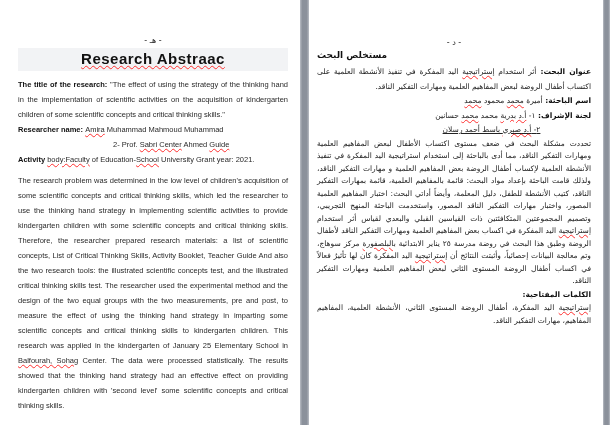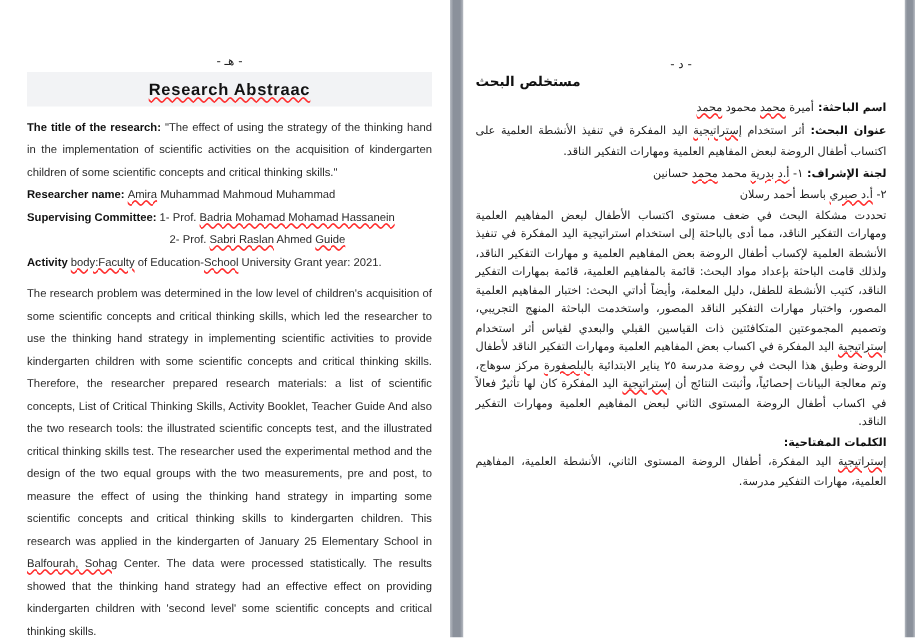--- a/index.html
+++ b/index.html
@@ -11,67 +11,66 @@
   .viewer{position:relative;width:613px;height:425px;display:flex;}
   .page{background:#ffffff;height:425px;box-sizing:border-box;position:relative;}
   .page-en{width:300px;padding:36px 12px 0 18px;}
   .page-ar{width:294px;padding:38px 12px 0 8px;direction:rtl;}
   .separator{width:9px;height:425px;background:linear-gradient(90deg,#b9bdc4 0,#8b919b 25%,#8b919b 75%,#b9bdc4 100%);}
   .separator.thin{width:7px;}
   .edge{width:3px;height:425px;background:#ffffff;}
 
   .pagenum{font-size:8px;color:#222;text-align:center;margin-bottom:3px;font-family:"DejaVu Sans",sans-serif;}
   .heading-band{background:#f2f3f5;text-align:center;padding:2px 0 3px 0;margin-bottom:6px;}
-  .heading-en{display:inline;font-size:11px;font-weight:bold;color:#111;letter-spacing:.5px;
+  .heading-en{display:inline;font-size:15px;font-weight:bold;color:#111;letter-spacing:.5px;
     text-decoration:underline wavy #ff2f2f 1px;text-underline-offset:2px;}
   .heading-ar{font-size:9px;font-weight:bold;color:#111;text-align:left;margin-bottom:5px;font-family:"DejaVu Sans",sans-serif;}
 
   .para{margin:0;padding:0;color:#2a2a2a;}
   .page-en .para{font-size:7.5px;line-height:15px;text-align:justify;}
   .page-ar .para{font-size:7.5px;line-height:12.5px;text-align:justify;font-family:"DejaVu Sans",sans-serif;color:#222;}
   .page-ar .para.hdr{line-height:14.5px;}
   .para.indent-en{padding-left:95px;text-align:left;}
-  .para.indent-ar{padding-left:75px;text-align:right;}
+  .para.indent-ar{padding-left:75px;text-align:center;text-decoration:underline;}
   .para.gap-top{margin-top:6px;}
 
   .b{font-weight:bold;color:#111;}
   .sq{text-decoration:underline wavy #ff2f2f 1px;text-underline-offset:1px;}
 </style>
 </head>
 <body>
 
 <div class="viewer">
 
   <div class="page page-en">
     <div class="pagenum">- هـ -</div>
     <div class="heading-band">
       <span class="heading-en sq">Research Abstraac</span>
     </div>
     <div>
         <p class="para"><span class="b">The title of the research: </span><span class="">"The effect of using the strategy of the thinking hand in the implementation of scientific activities on the acquisition of kindergarten children of some scientific concepts and critical thinking skills."</span></p>
         <p class="para"><span class="b">Researcher name: </span><span class="sq">Amira</span><span class=""> Muhammad Mahmoud Muhammad</span></p>
-        <p class="para"><span class="b">Supervising Committee: </span><span class="">1- Prof. </span><span class="sq">Badria Mohamad Mohamad Hassanein</span></p>
-        <p class="para indent-en"><span class="">2- Prof. </span><span class="sq">Sabri Raslan</span><span class=""> Ahmed </span><span class="sq">Guide</span></p>
+        <p class="para indent-en"><span class="">2- Prof. </span><span class="sq">Sabri Center</span><span class=""> Ahmed </span><span class="sq">Guide</span></p>
         <p class="para"><span class="b">Activity </span><span class="sq">body:Faculty</span><span class=""> of Education-</span><span class="sq">School</span><span class=""> University Grant year: 2021.</span></p>
         <p class="para gap-top"><span class="">The research problem was determined in the low level of children's acquisition of some scientific concepts and critical thinking skills, which led the researcher to use the thinking hand strategy in implementing scientific activities to provide kindergarten children with some scientific concepts and critical thinking skills. Therefore, the researcher prepared research materials: a list of scientific concepts, List of Critical Thinking Skills, Activity Booklet, Teacher Guide And also the two research tools: the illustrated scientific concepts test, and the illustrated critical thinking skills test. The researcher used the experimental method and the design of the two equal groups with the two measurements, pre and post, to measure the effect of using the thinking hand strategy in imparting some scientific concepts and critical thinking skills to kindergarten children. This research was applied in the kindergarten of January 25 Elementary School in </span><span class="sq">Balfourah, Sohag</span><span class=""> Center. The data were processed statistically. The results showed that the thinking hand strategy had an effective effect on providing kindergarten children with 'second level' some scientific concepts and critical thinking skills.</span></p>
       </div>
   </div>
 
   <div class="separator"></div>
 
   <div class="page page-ar">
     <div class="pagenum">- د -</div>
     <div class="heading-ar">مستخلص البحث</div>
     <div>
+        <p class="para hdr"><span class="b">عنوان البحث: </span><span class="">أثر استخدام </span><span class="sq">إستراتيجية</span><span class=""> اليد المفكرة في تنفيذ الأنشطة العلمية على اكتساب أطفال الروضة لبعض المفاهيم العلمية ومهارات التفكير الناقد.</span></p>
         <p class="para hdr"><span class="b">اسم الباحثة: </span><span class="">أميرة </span><span class="sq">محمد</span><span class=""> محمود </span><span class="sq">محمد</span></p>
-        <p class="para hdr"><span class="b">عنوان البحث: </span><span class="">أثر استخدام </span><span class="sq">إستراتيجية</span><span class=""> اليد المفكرة في تنفيذ الأنشطة العلمية على اكتساب أطفال الروضة لبعض المفاهيم العلمية ومهارات التفكير الناقد.</span></p>
         <p class="para hdr"><span class="b">لجنة الإشراف: </span><span class="">١- </span><span class="sq">أ.د بدرية</span><span class=""> محمد </span><span class="sq">محمد</span><span class=""> حسانين</span></p>
         <p class="para hdr indent-ar"><span class="">٢- </span><span class="sq">أ.د صبري</span><span class=""> باسط أحمد رسلان</span></p>
         <p class="para"><span class="">تحددت مشكلة البحث في ضعف مستوى اكتساب الأطفال لبعض المفاهيم العلمية ومهارات التفكير الناقد، مما أدى بالباحثة إلى استخدام استراتيجية اليد المفكرة في تنفيذ الأنشطة العلمية لإكساب أطفال الروضة بعض المفاهيم العلمية و مهارات التفكير الناقد، ولذلك قامت الباحثة بإعداد مواد البحث: قائمة بالمفاهيم العلمية، قائمة بمهارات التفكير الناقد، كتيب الأنشطة للطفل، دليل المعلمة، وأيضاً أداتي البحث: اختبار المفاهيم العلمية المصور، واختبار مهارات التفكير الناقد المصور، واستخدمت الباحثة المنهج التجريبي، وتصميم المجموعتين المتكافئتين ذات القياسين القبلي والبعدي لقياس أثر استخدام </span><span class="sq">إستراتيجية</span><span class=""> اليد المفكرة في اكساب بعض المفاهيم العلمية ومهارات التفكير الناقد لأطفال الروضة وطبق هذا البحث في روضة مدرسة ٢٥ يناير الابتدائية </span><span class="sq">بالبلصفورة</span><span class=""> مركز سوهاج، وتم معالجة البيانات إحصائياً، وأثبتت النتائج أن </span><span class="sq">إستراتيجية</span><span class=""> اليد المفكرة كان لها تأثيرٌ فعالاً في اكساب أطفال الروضة المستوى الثاني لبعض المفاهيم العلمية ومهارات التفكير الناقد.</span></p>
         <p class="para hdr"><span class="b">الكلمات المفتاحية:</span></p>
-        <p class="para"><span class="sq">إستراتيجية</span><span class=""> اليد المفكرة، أطفال الروضة المستوى الثاني، الأنشطة العلمية، المفاهيم العلمية، مهارات التفكير مدرسة.</span></p>
+        <p class="para"><span class="sq">إستراتيجية</span><span class=""> اليد المفكرة، أطفال الروضة المستوى الثاني، الأنشطة العلمية، المفاهيم المفاهيم، مهارات التفكير الناقد.</span></p>
       </div>
   </div>
 
   <div class="separator thin"></div>
   <div class="edge"></div>
 
 </div>
 
 </body></html>

